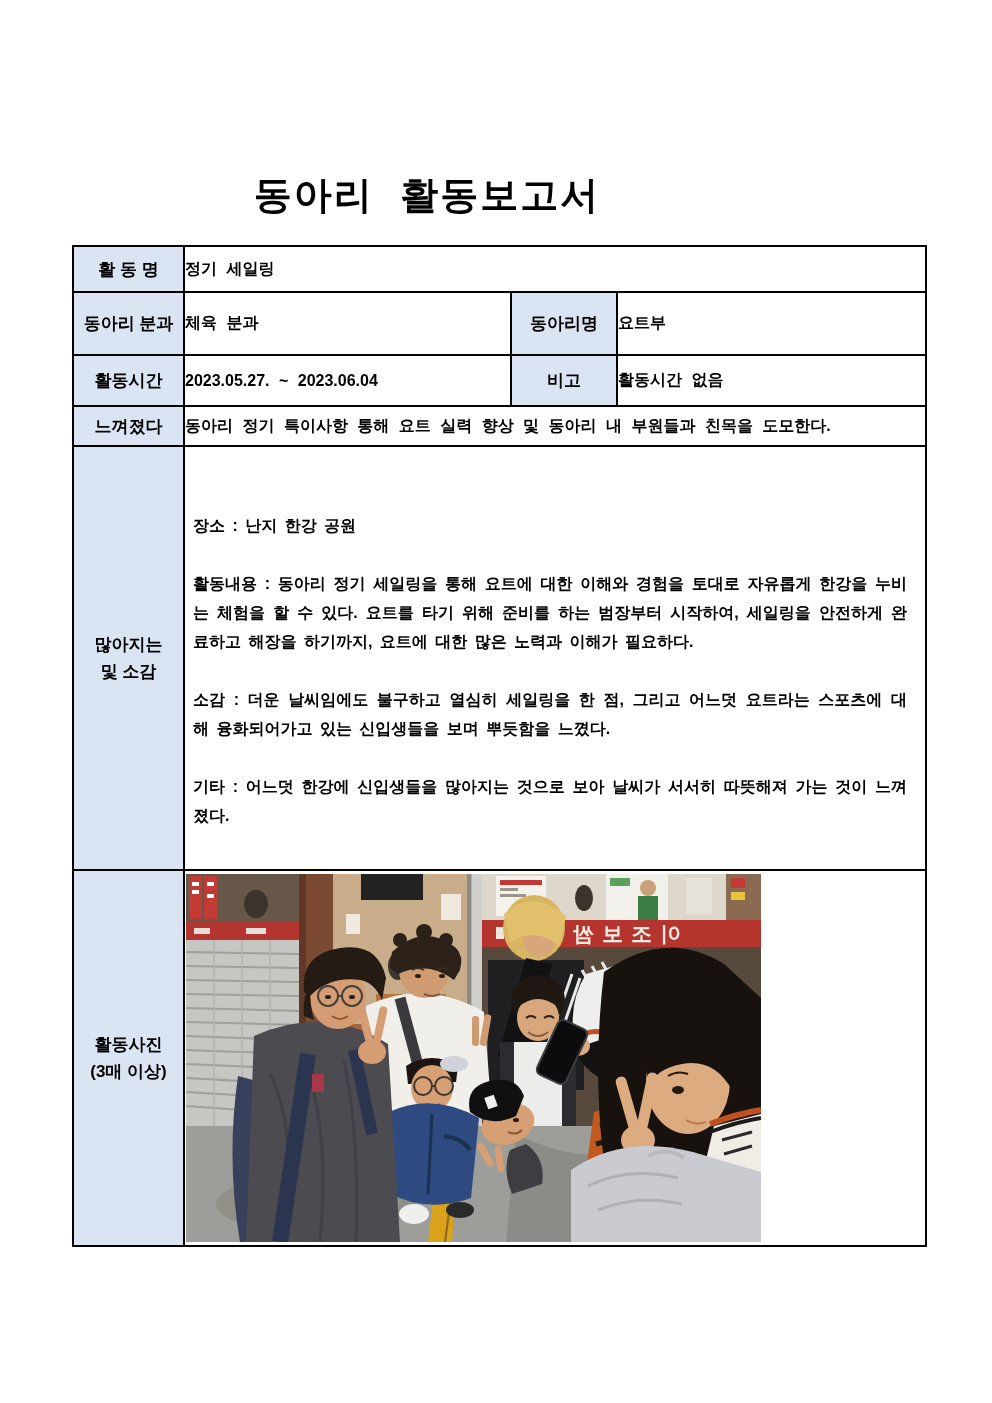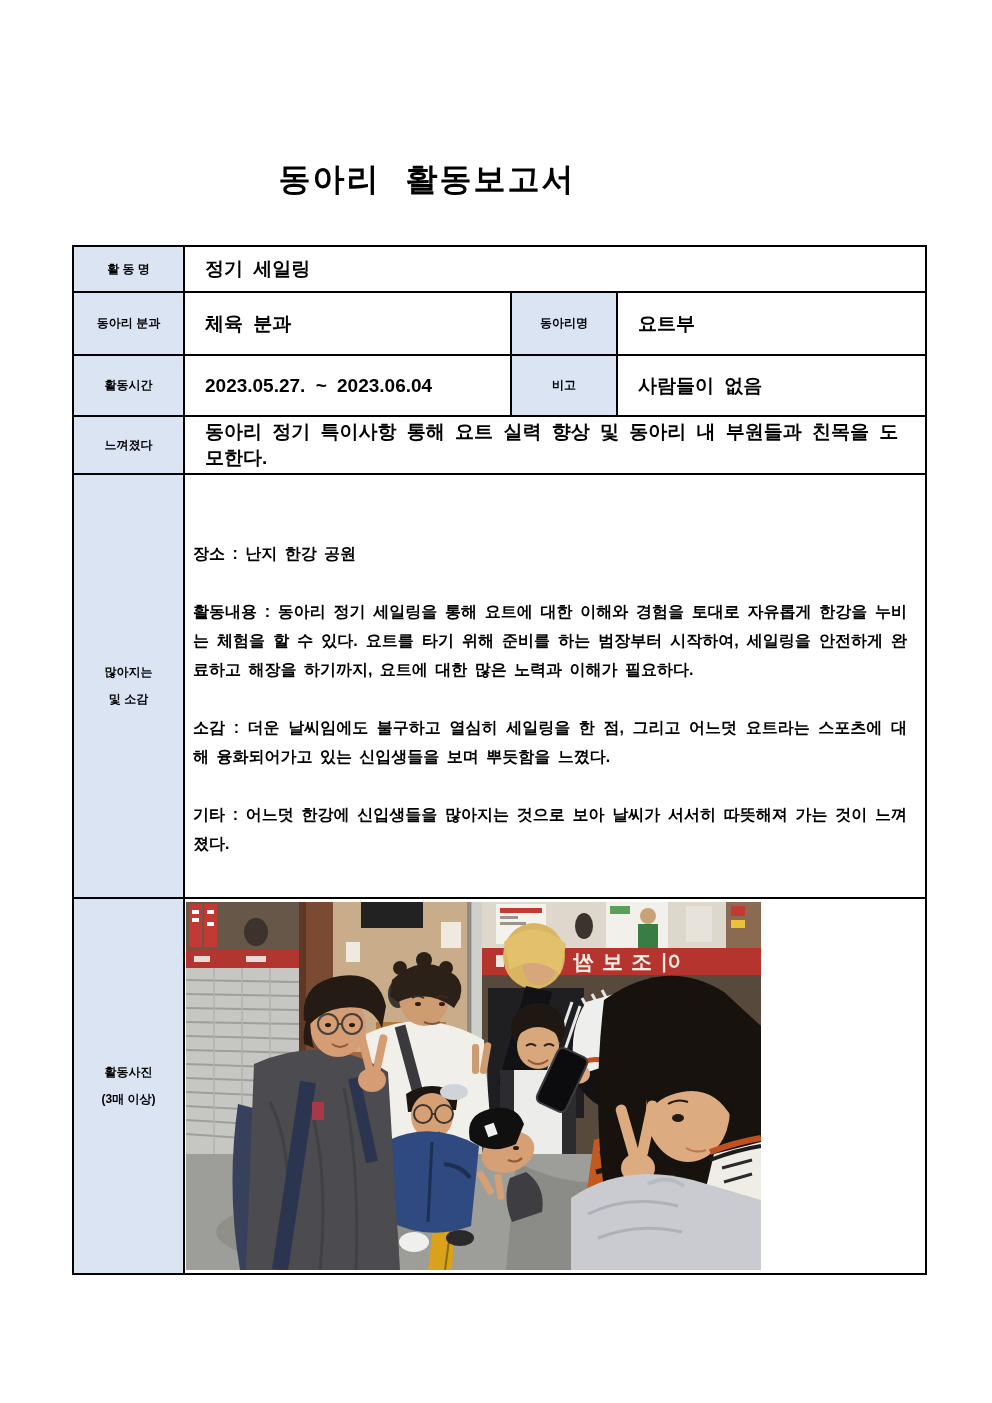--- a/index.html
+++ b/index.html
@@ -8,52 +8,52 @@
     --page-bg:#ffffff;
   }
   *{box-sizing:border-box;}
   html,body{margin:0;padding:0;}
   body{
     width:992px;height:1403px;position:relative;
     background:var(--page-bg);color:#000;
     font-family:"Liberation Sans","DejaVu Sans",sans-serif;
   }
   .page-title{
-    position:absolute;top:158px;left:0;width:854px;
-    text-align:center;font-size:32px;font-weight:bold;
+    position:absolute;top:170px;left:0;width:854px;
+    text-align:center;font-size:38px;font-weight:bold;
     letter-spacing:2px;word-spacing:14px;
   }
   table.report{
     position:absolute;left:72px;top:245px;width:853px;
     border-collapse:collapse;table-layout:fixed;
   }
   table.report td{
     border:2px solid var(--border);
     overflow:hidden;
   }
   td.lbl{
     background:var(--label-bg);
     text-align:center;vertical-align:middle;
-    font-weight:bold;font-size:12px;line-height:27px;
+    font-weight:bold;font-size:17px;line-height:27px;
   }
   td.val{
-    font-weight:bold;font-size:19px;
-    padding:2px 20px;vertical-align:middle;
+    font-weight:bold;font-size:16px;
+    padding:2px 0;vertical-align:middle;
     word-spacing:5px;
   }
   td.val-content{
     vertical-align:top;
     padding:64px 18px 0 8px;
     font-weight:bold;font-size:16px;line-height:29px;
     text-align:justify;word-spacing:3px;
   }
   td.val-content .para{margin:0 0 29px 0;}
   td.photo-cell{vertical-align:top;padding:3px 0 0 1px;background:#fff;}
   svg.photo{display:block;width:575px;height:368px;}
-  .r1{height:46px;} .r2{height:63px;} .r3{height:61px;margin-top:32px;}
+  .r1{height:46px;} .r2{height:63px;} .r3{height:51px;margin-top:32px;}
   .r4{height:40px;} .r5{height:424px;} .r6{height:376px;}
 </style>
 </head>
 <body>
 
 <div class="page-title">동아리 활동보고서</div>
 
 <table class="report">
   <colgroup>
     <col style="width:111px">
@@ -69,21 +69,21 @@
   <tr class="r2">
     <td class="lbl">동아리 분과</td>
     <td class="val">체육 분과</td>
     <td class="lbl">동아리명</td>
     <td class="val">요트부</td>
   </tr>
   <tr class="r3">
     <td class="lbl">활동시간</td>
     <td class="val">2023.05.27. ~ 2023.06.04</td>
     <td class="lbl">비고</td>
-    <td class="val">사람들이 없음</td>
+    <td class="val">활동시간 없음</td>
   </tr>
   <tr class="r4">
     <td class="lbl">느껴졌다</td>
     <td class="val" colspan="3">동아리 정기 특이사항 통해 요트 실력 향상 및 동아리 내 부원들과 친목을 도모한다.</td>
   </tr>
   <tr class="r5">
     <td class="lbl">
       <div>많아지는</div>
       <div>및 소감</div>
     </td>

